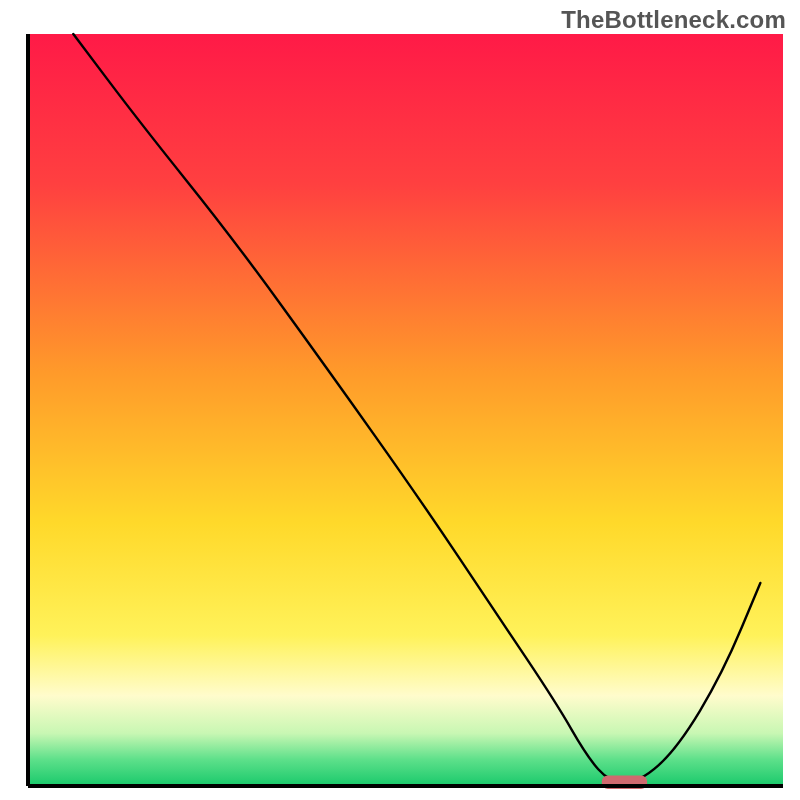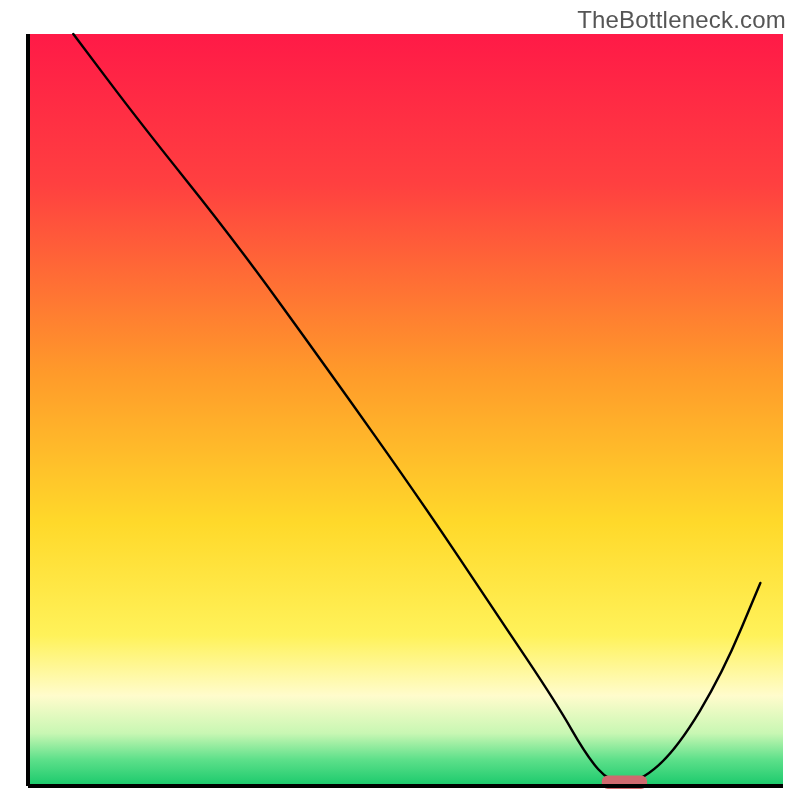--- a/index.html
+++ b/index.html
@@ -13,21 +13,21 @@
   .container {
     position: relative;
     width: 800px;
     height: 800px;
   }
   .watermark {
     position: absolute;
     top: 6px;
     right: 14px;
     font-size: 24px;
-    font-weight: 400;
+    font-weight: 700;
     color: #555;
     letter-spacing: 0.2px;
     user-select: none;
   }
   svg.chart {
     position: absolute;
     left: 0;
     top: 0;
     width: 800px;
     height: 800px;

